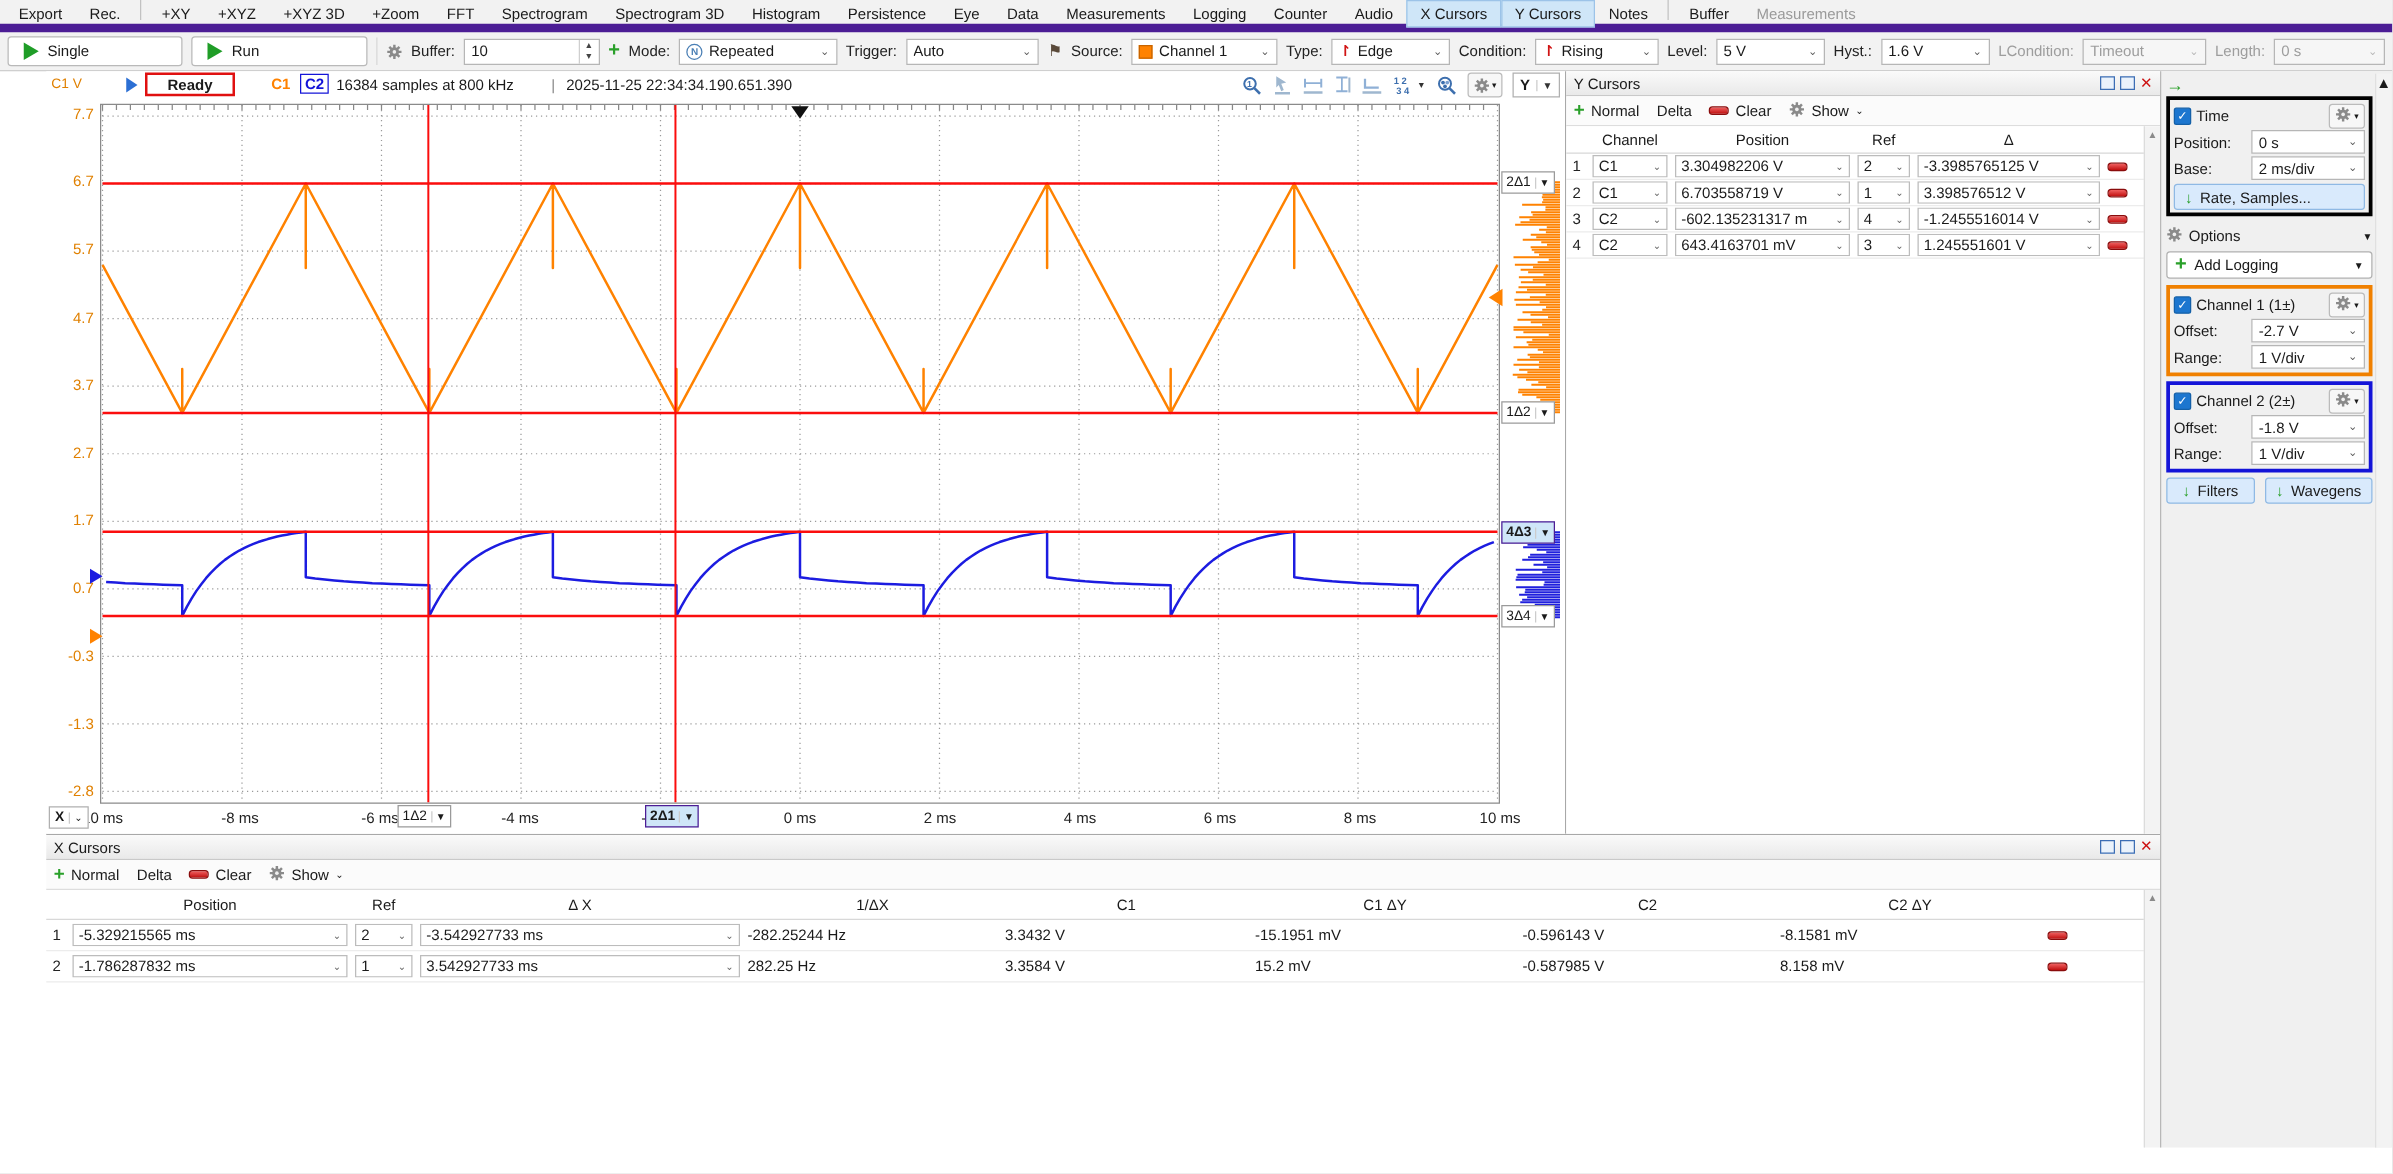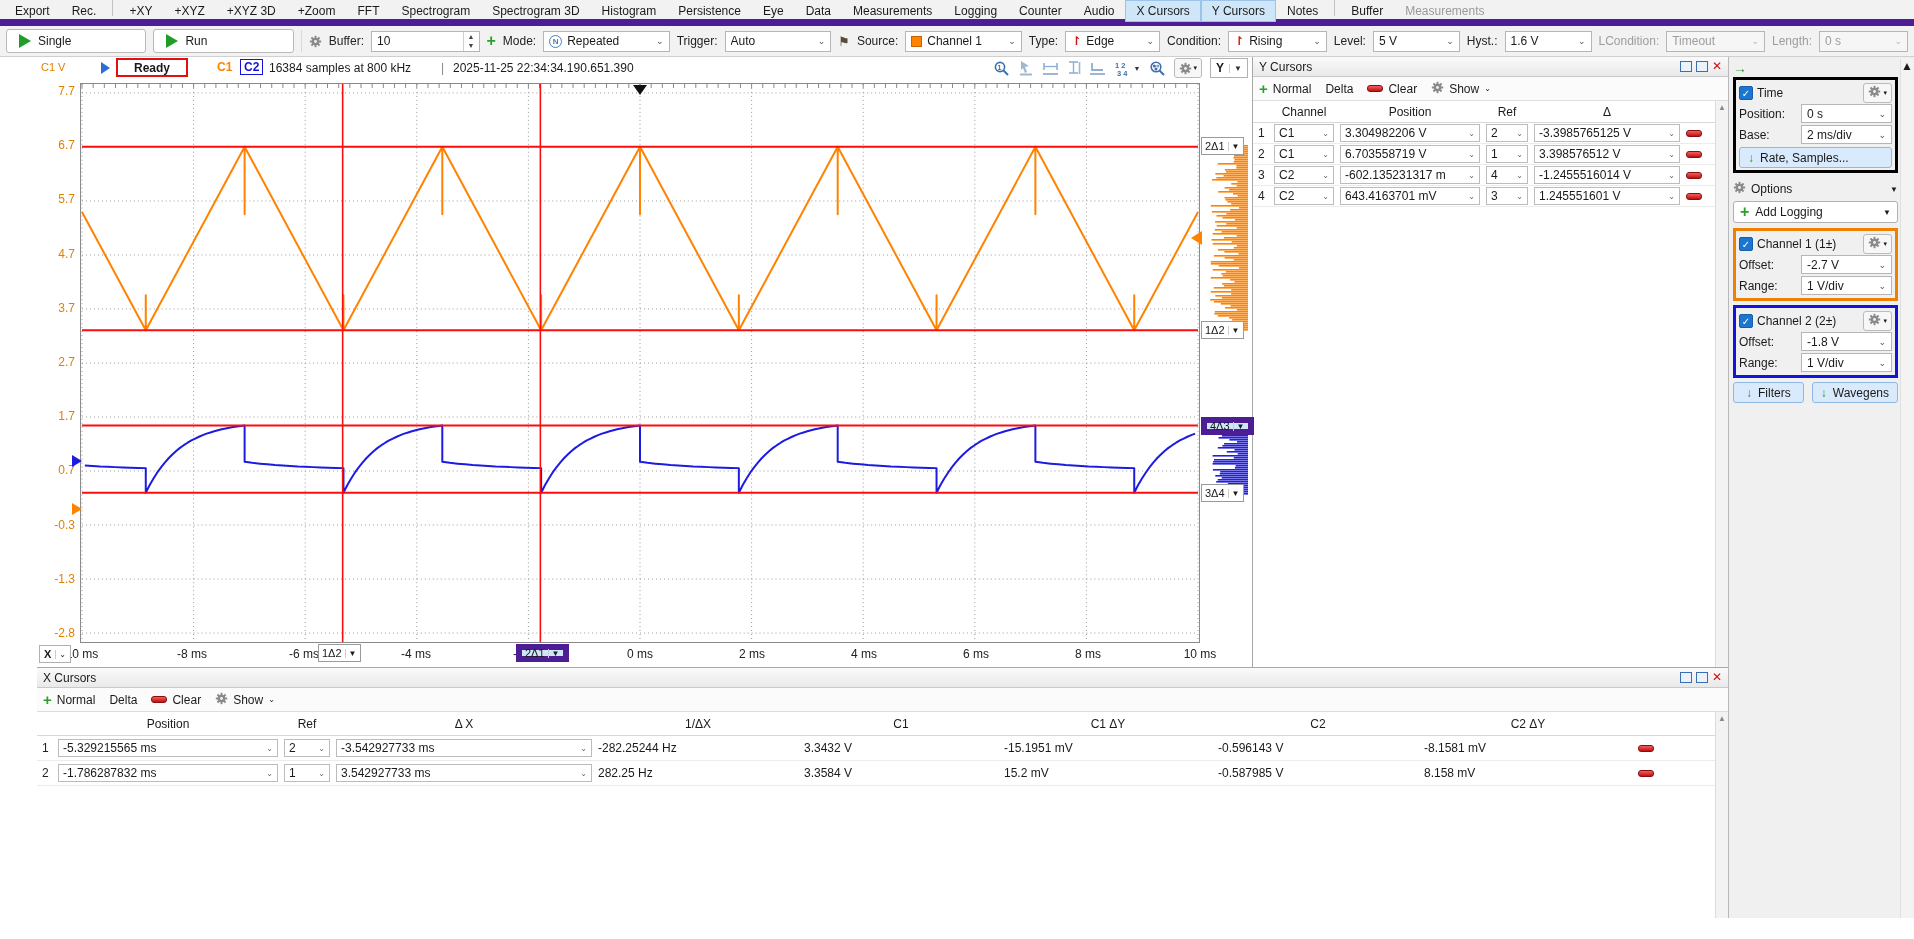--- a/index.html
+++ b/index.html
@@ -62,21 +62,21 @@
   .ybox{display:inline-flex;align-items:center;background:#fff;border:1px solid #b0b0b0;height:20px;padding:0 5px;gap:5px;font-weight:bold;}
   .ybox .cv{font-size:8px;color:#333;border-left:1px solid #ccc;padding-left:4px;font-weight:normal;}
   .gearbtn{display:inline-flex;align-items:center;background:#f7f7f7;border:1px solid #bbb;border-radius:3px;height:20px;padding:0 4px;gap:2px;}
 
   
   .plotregion{position:absolute;left:0;top:22px;width:1215px;height:588px;}
   .ylab{position:absolute;width:38px;text-align:right;color:#e08000;font-size:12px;}
   .xlab{position:absolute;width:56px;text-align:center;font-size:12px;color:#222;}
   .dbox{position:absolute;display:flex;align-items:center;background:#fff;border:1px solid #9a9a9a;height:18px;padding:0 3px;font-size:11px;gap:3px;z-index:5;}
   .dbox .cv{font-size:8px;border-left:1px solid #ccc;padding-left:3px;}
-  .dbox.sel{background:#cfe6f8;border:6px solid #4c1d95;}
+  .dbox.sel{background:#cfe6f8;border:1px solid #4c1d95;font-weight:bold;}
   .mk{position:absolute;width:0;height:0;}
   .axisbox{position:absolute;display:flex;align-items:center;background:#fff;border:1px solid #b0b0b0;height:18px;padding:0 4px;gap:4px;font-weight:bold;font-size:11px;}
   .axisbox .cv{font-size:8px;font-weight:normal;border-left:1px solid #ccc;padding-left:3px;}
 
   
   .panel{background:#fff;display:flex;flex-direction:column;}
   .ypanel{width:476px;height:610px;border-left:1px solid #a8a8a8;}
   .xpanel{width:1691px;height:251px;border-top:1px solid #a8a8a8;}
   .ptitle{height:20px;background:linear-gradient(#fafafa,#e9e9e9);border-bottom:1px solid #c9c9c9;display:flex;align-items:center;padding:0 6px;}
   .ptitle .t{flex:1;}

